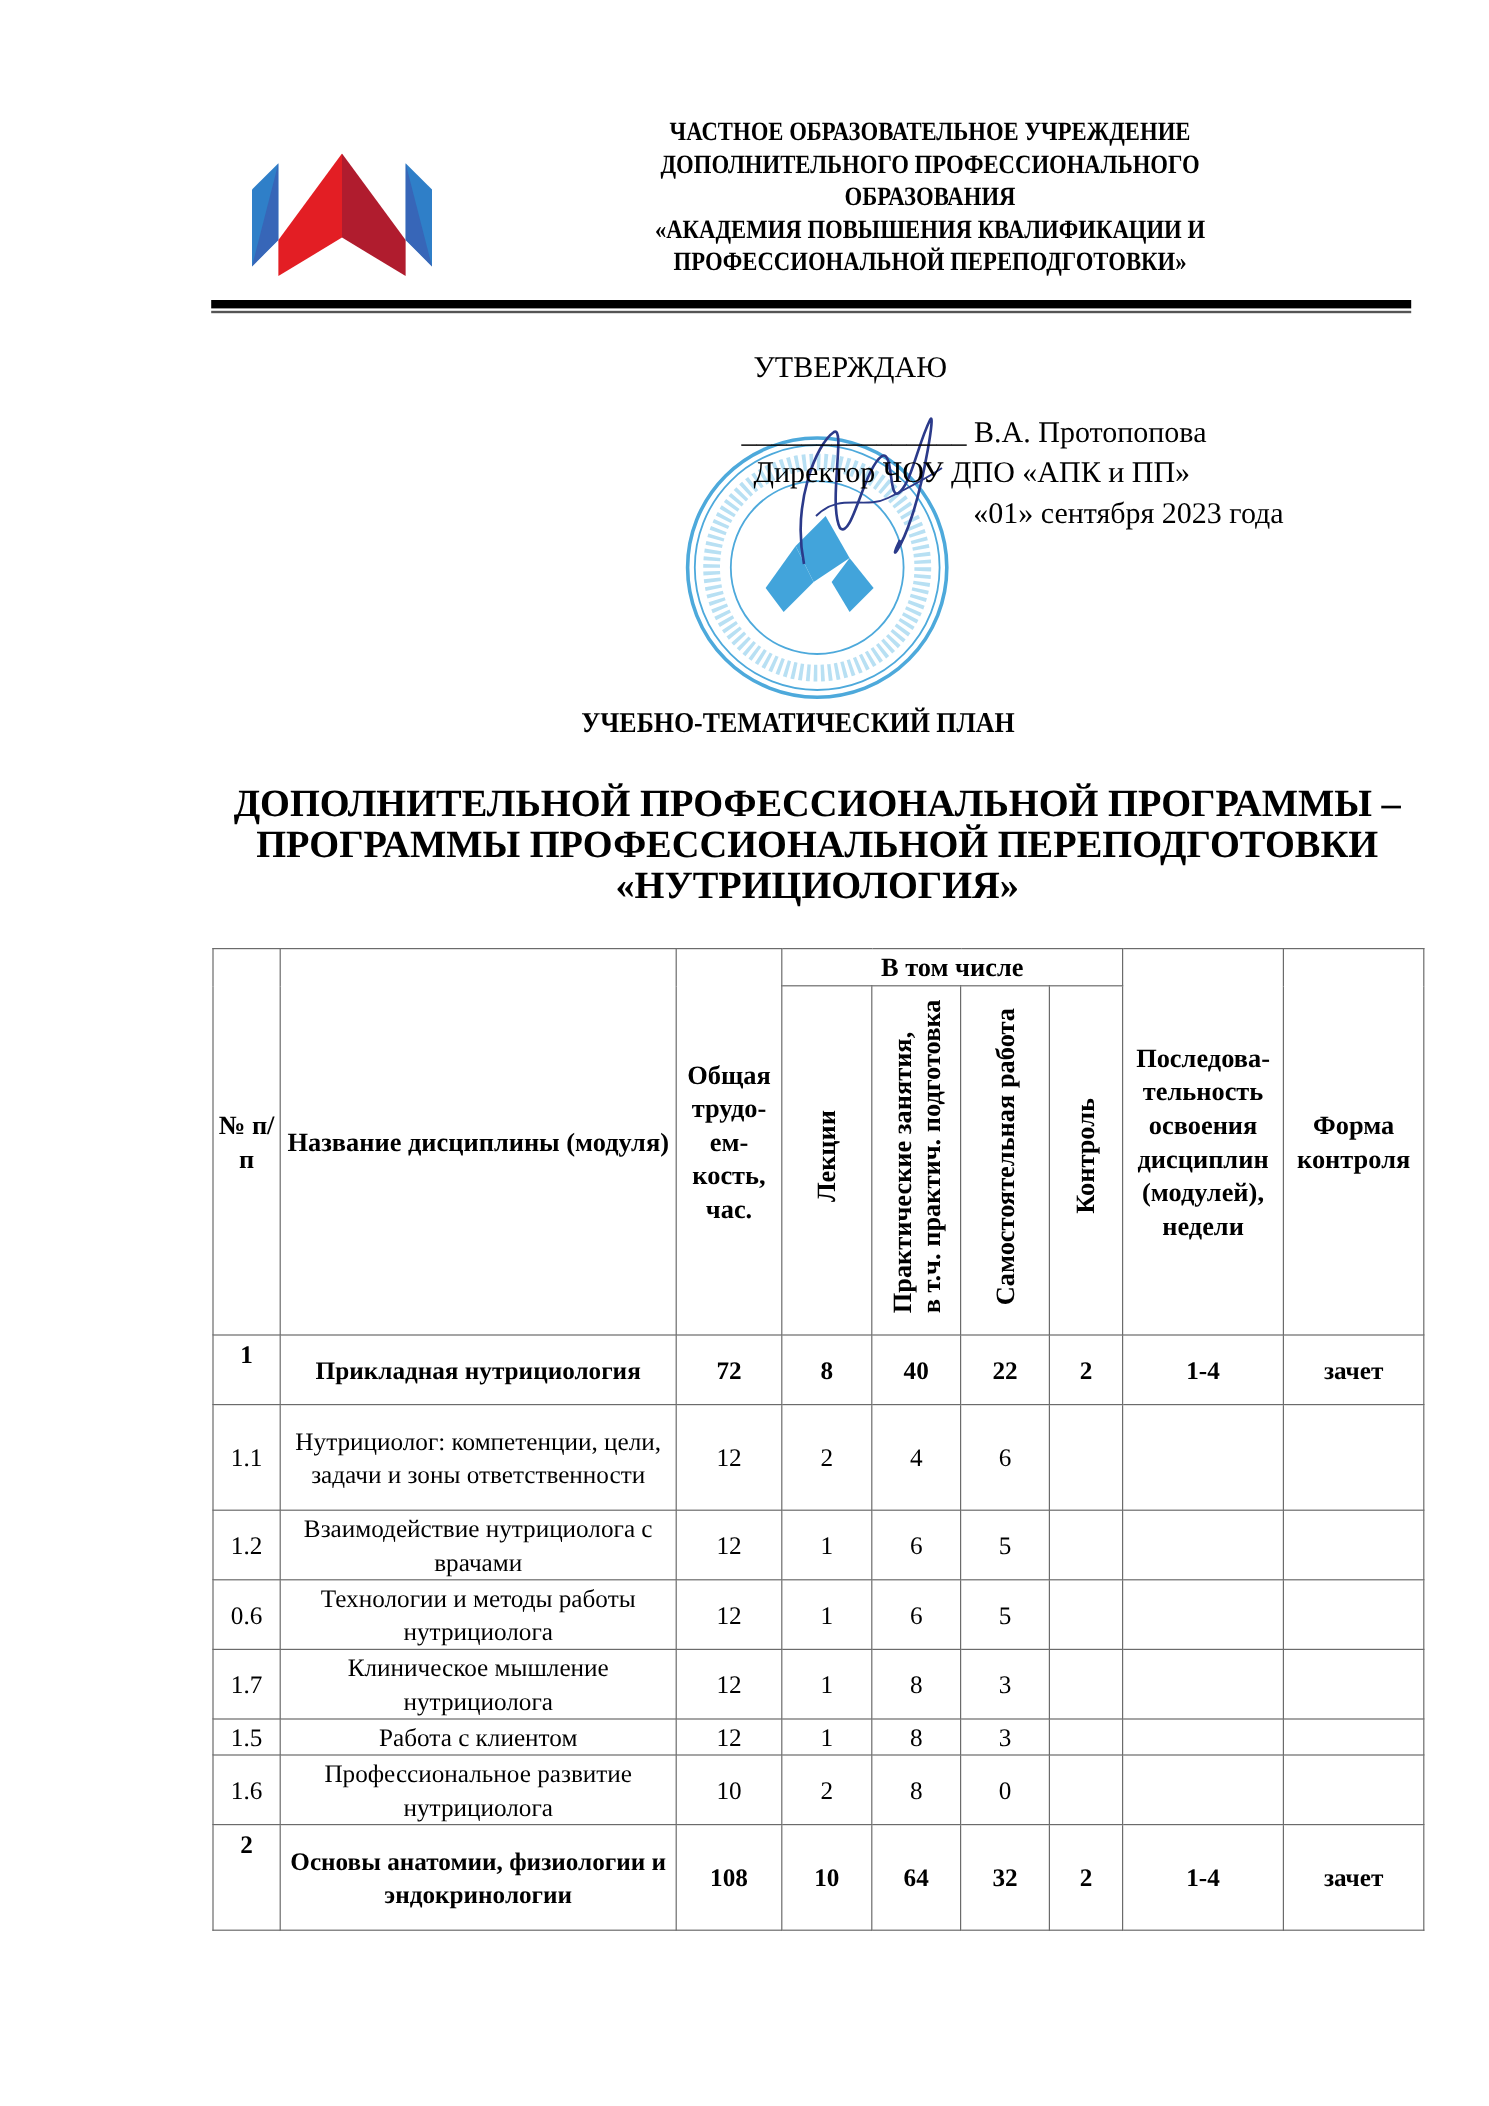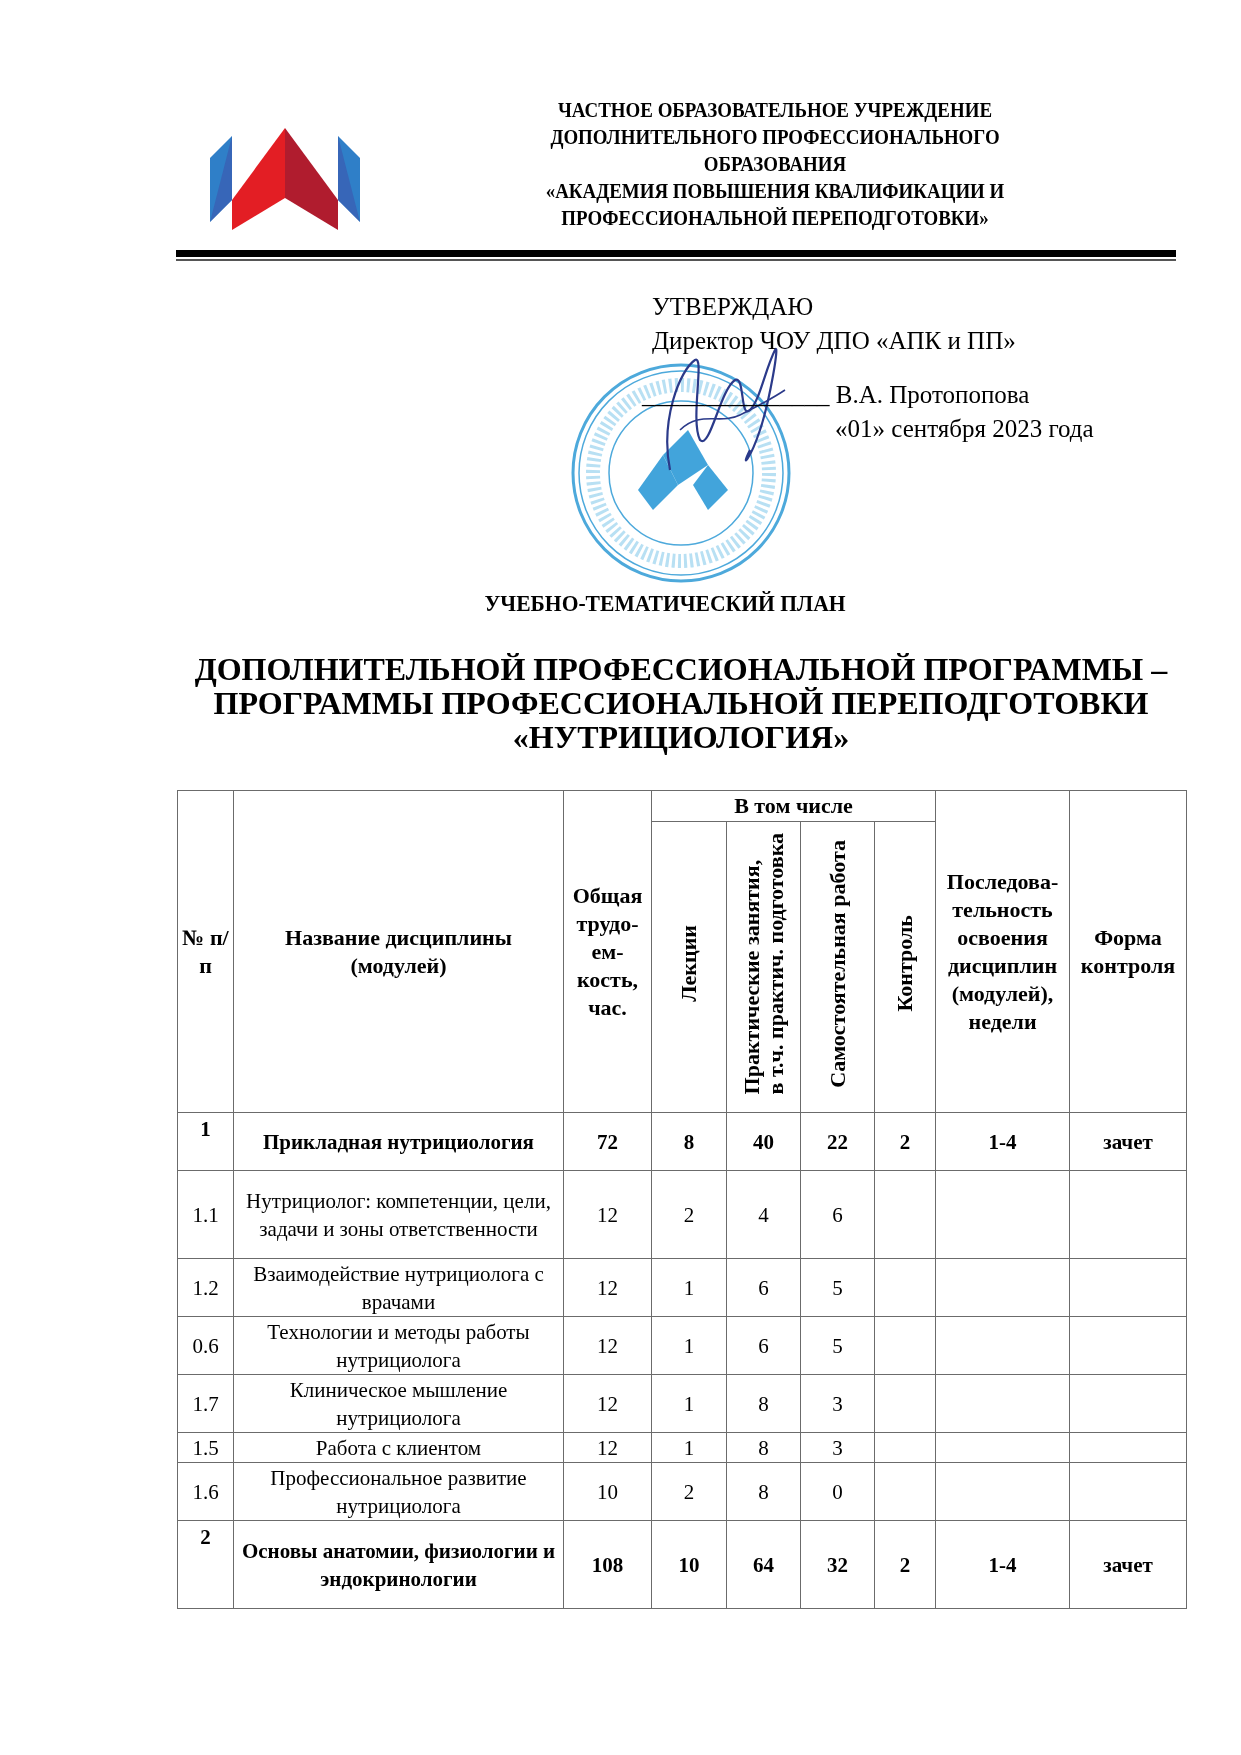--- a/index.html
+++ b/index.html
@@ -9,21 +9,21 @@
   .logo { position: absolute; left: 210px; top: 128px; width: 150px; height: 102px; }
 
   .org-header { position: absolute; left: 455px; top: 96px; width: 640px;
     text-align: center; font-weight: bold; font-size: 22px; line-height: 27px;
     transform: scaleX(0.86); transform-origin: center top; letter-spacing: 0; }
   .org-header div { white-space: nowrap; }
 
   .rule-thick { position: absolute; left: 176px; top: 250px; width: 1000px; height: 7px; background: #000; }
   .rule-thin  { position: absolute; left: 176px; top: 259px; width: 1000px; height: 2px; background: #555; }
 
-  .approve { position: absolute; left: 652px; top: 290px; font-size: 25px; line-height: 34px; }
+  .approve { position: absolute; left: 628px; top: 290px; font-size: 25px; line-height: 34px; }
   .approve .line { white-space: nowrap; }
   .approve .sign-line { position: relative; left: -10px; }
   .approve .date-line { position: relative; left: 183px; }
 
   .stamp { position: absolute; left: 568px; top: 360px; width: 226px; height: 226px; opacity: 0.9; }
   .signature { position: absolute; left: 650px; top: 330px; width: 150px; height: 160px; }
 
   .plan-title { position: absolute; left: 0; top: 590px; width: 1330px; text-align: center;
     font-weight: bold; font-size: 24px; transform: scaleX(0.9); transform-origin: center top; }
   .program-title { position: absolute; left: 176px; top: 652px; width: 1010px; text-align: center;
@@ -74,22 +74,22 @@
   <polygon points="140,105 160,130 140,150 125,125" fill="#2e9bd8"></polygon>
 </svg>
 
 <svg class="signature" viewBox="0 0 150 160">
   <path d="M20,140 C10,90 30,40 45,30 C55,25 40,90 50,110 C60,120 70,60 85,50 C95,45 90,90 100,80 C110,70 115,40 125,20 C130,10 120,70 110,100 C100,130 90,140 100,120" fill="none" stroke="#2b3a8a" stroke-width="2.2"></path>
   <path d="M30,100 C50,80 70,95 90,85 C110,75 120,70 135,60" fill="none" stroke="#2b3a8a" stroke-width="1.6"></path>
 </svg>
 
 <div class="approve">
   <div class="line">УТВЕРЖДАЮ</div>
+  <div class="line sign-line" style="margin-top:20px;">_______________ В.А. Протопопова</div>
   <div class="line">Директор ЧОУ ДПО «АПК и ПП»</div>
-  <div class="line sign-line" style="margin-top:20px;">_______________ В.А. Протопопова</div>
   <div class="line date-line">«01» сентября 2023 года</div>
 </div>
 
 <div class="plan-title">УЧЕБНО-ТЕМАТИЧЕСКИЙ ПЛАН</div>
 
 <div class="program-title">
   <div>ДОПОЛНИТЕЛЬНОЙ ПРОФЕССИОНАЛЬНОЙ ПРОГРАММЫ –</div>
   <div>ПРОГРАММЫ ПРОФЕССИОНАЛЬНОЙ ПЕРЕПОДГОТОВКИ</div>
   <div>«НУТРИЦИОЛОГИЯ»</div>
 </div>
@@ -102,21 +102,21 @@
     <col style="width:75px">
       <col style="width:74px">
       <col style="width:74px">
       <col style="width:61px">
     <col style="width:134px">
       <col style="width:117px">
   </colgroup>
   <tbody>
       <tr style="height:31px">
     <th rowspan="2">№ п/п</th>
-    <th rowspan="2">Название дисциплины (модулей)</th>
+    <th rowspan="2">Название дисциплины (модуля)</th>
     <th rowspan="2">Общая трудо-ем-кость, час.</th>
     <th colspan="4">В том числе</th>
     <th rowspan="2">Последова-тельность освоения дисциплин (модулей), недели</th>
     <th rowspan="2">Форма контроля</th>
   </tr>
   <tr style="height:291px">
     <th><span class="vert">Лекции</span></th>
     <th><span class="vert" style="line-height:24px;"><span>Практические занятия,</span><br><span>в т.ч. практич. подготовка</span></span></th>
     <th><span class="vert">Самостоятельная работа</span></th>
     <th><span class="vert">Контроль</span></th>

